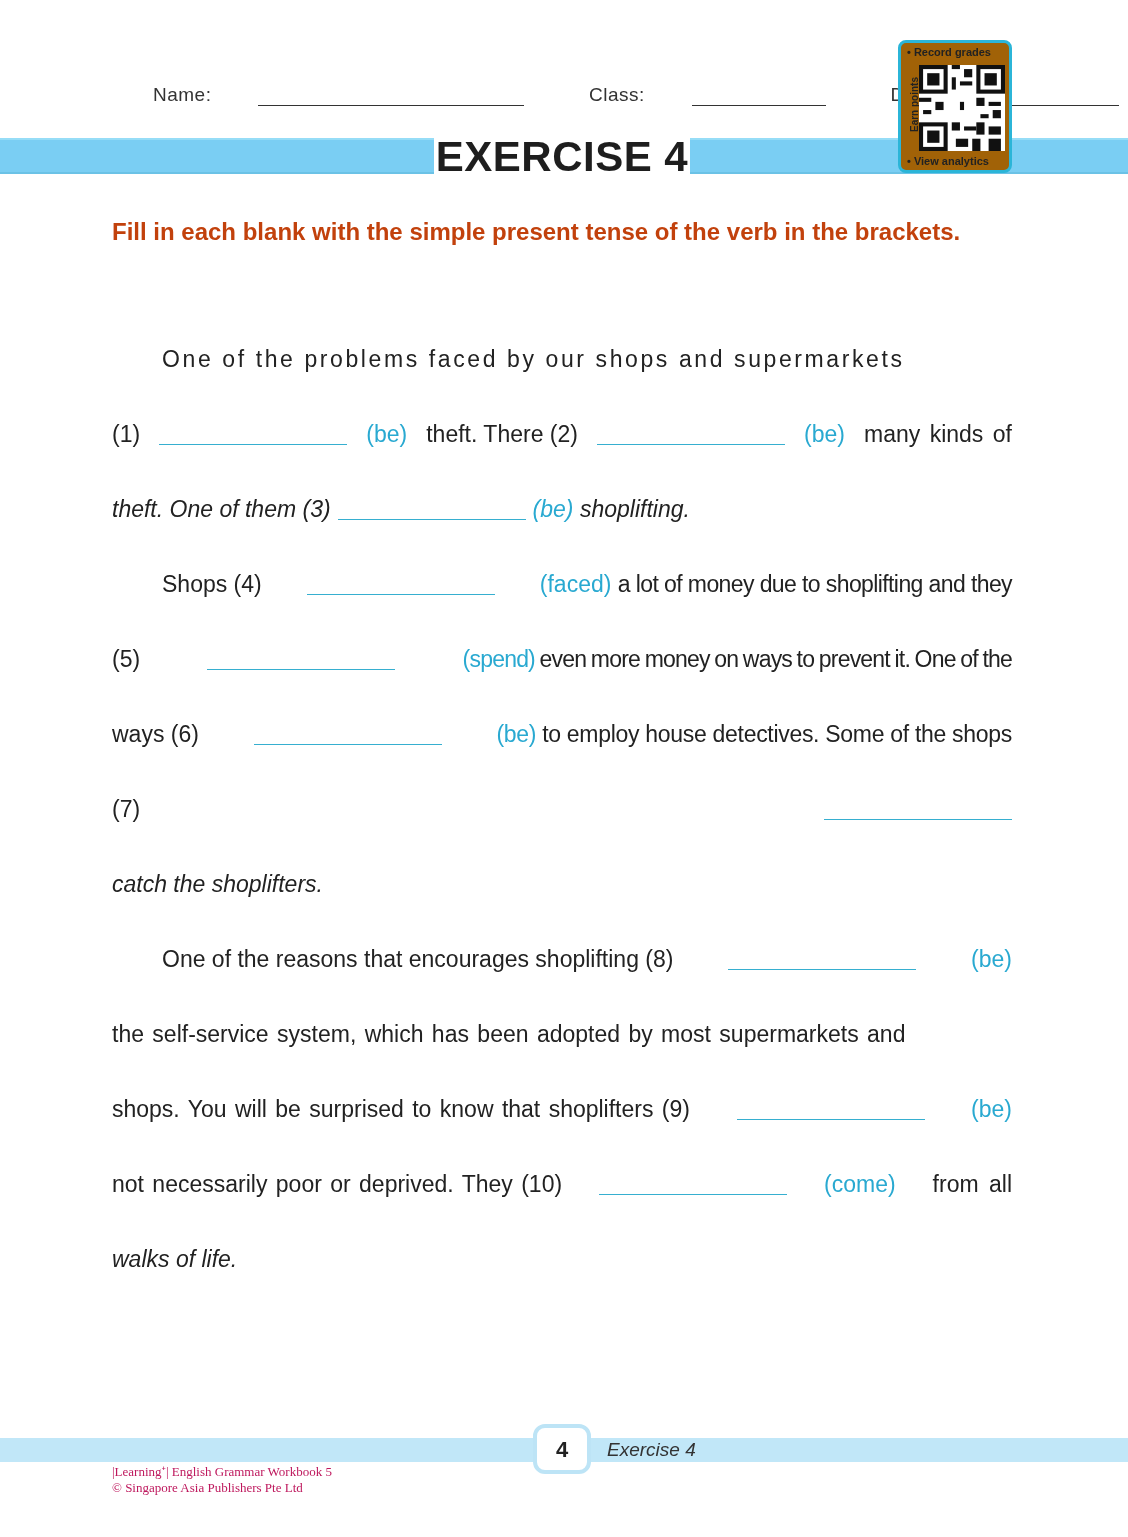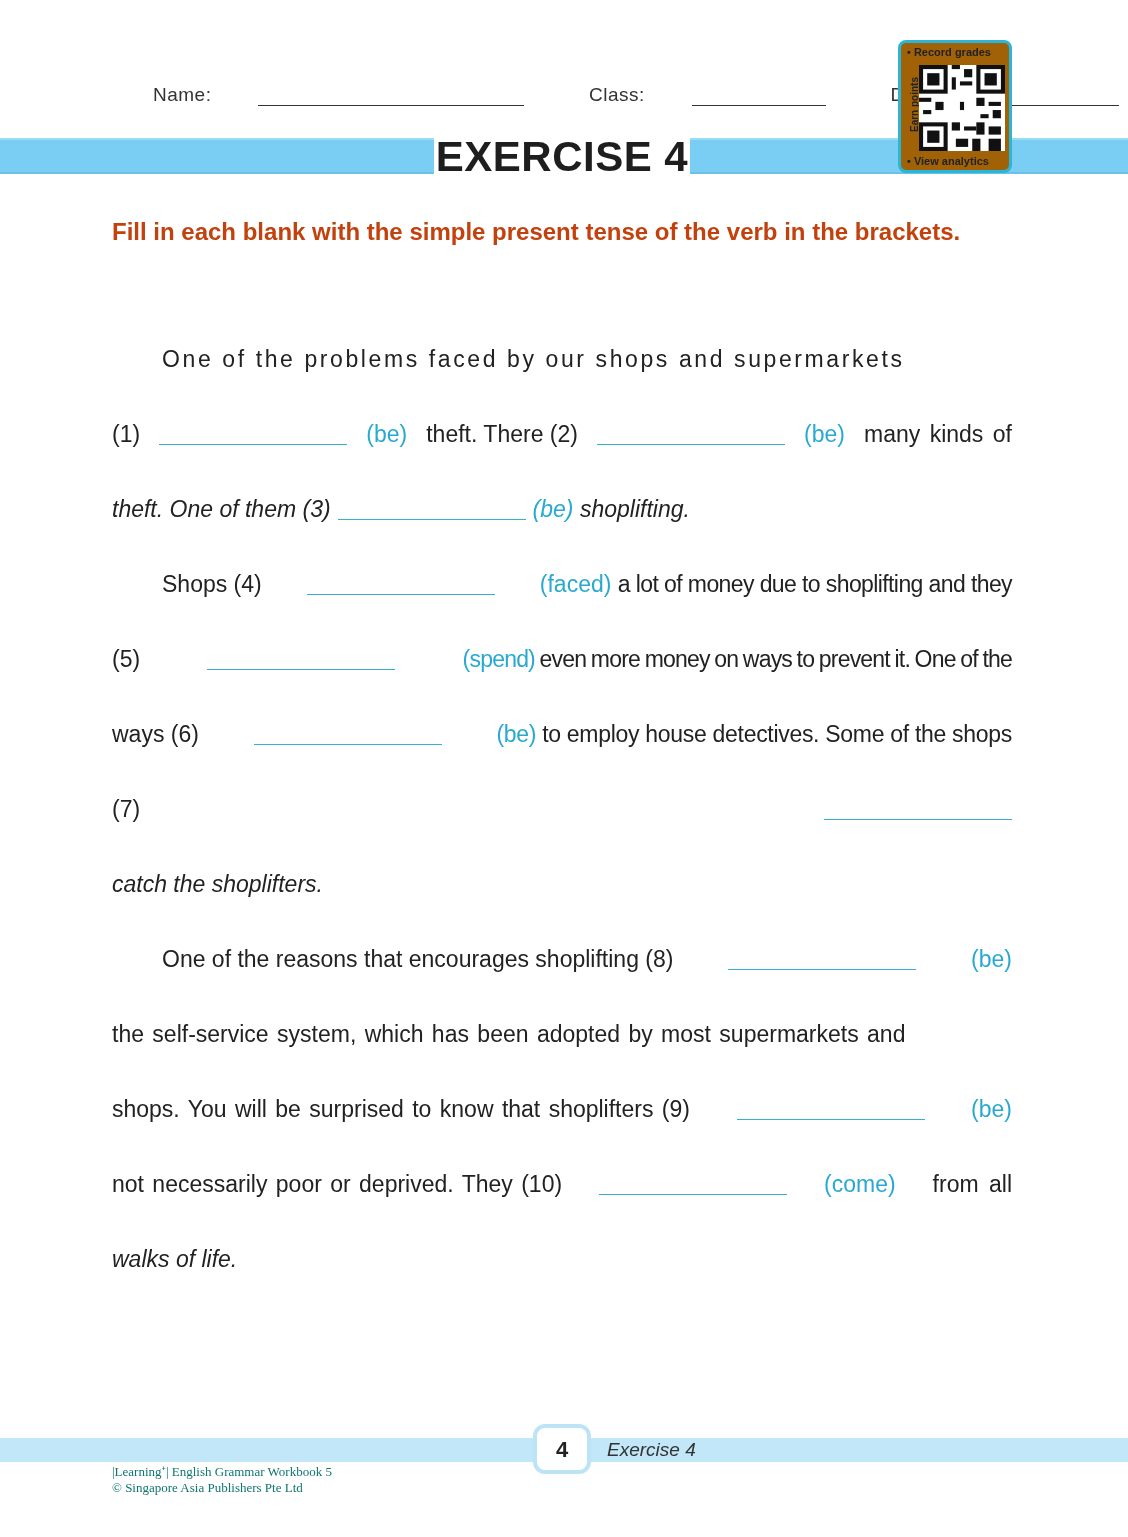--- a/index.html
+++ b/index.html
@@ -17,21 +17,21 @@
   .qr .code { position:absolute; left:18px; top:22px; width:86px; height:86px; }
   .instr { position:absolute; top:218px; left:112px; font-size:24px; font-weight:bold; color:#c2410c; }
   .row { position:absolute; left:112px; width:900px; font-size:23px; color:#222; white-space:nowrap; display:flex; justify-content:space-between; align-items:center; height:30px;margin-top:48px; }
   .row.left { justify-content:flex-start; gap:7px;font-style:italic; }
   .row.indent { left:162px; width:850px; }
   .blank { display:inline-block; width:188px; border-bottom:1.5px solid #36afd0; height:20px; }
   .verb { color:#29a9d1; }
   .footer-band { position:absolute; top:1438px; left:0; width:1128px; height:24px; background:#c1e7f8; }
   .pagebox { position:absolute; top:1424px; left:533px; width:58px; height:50px; border:4px solid #bde4f6; border-radius:12px; background:#fff; box-sizing:border-box; text-align:center; line-height:44px; font-size:22px; font-weight:bold; color:#222; }
   .foot-ex { position:absolute; top:1439px; left:607px; font-size:19px; font-style:italic; color:#333; }
-  .credits { position:absolute; top:1464px; left:112px; font-family:"Liberation Serif", serif; font-size:13px; color:#0f766e; line-height:16px; }
+  .credits { position:absolute; top:1464px; left:112px; font-family:"Liberation Serif", serif; font-size:13px; color:#be185d; line-height:16px; }
 </style>
 </head>
 <body>
 
 <div class="hdr">
   <span>Name:</span>
   <span class="line" style="width:266px"></span>
   <span>Class:</span>
   <span class="line" style="width:134px"></span>
   <span>Date:</span>

